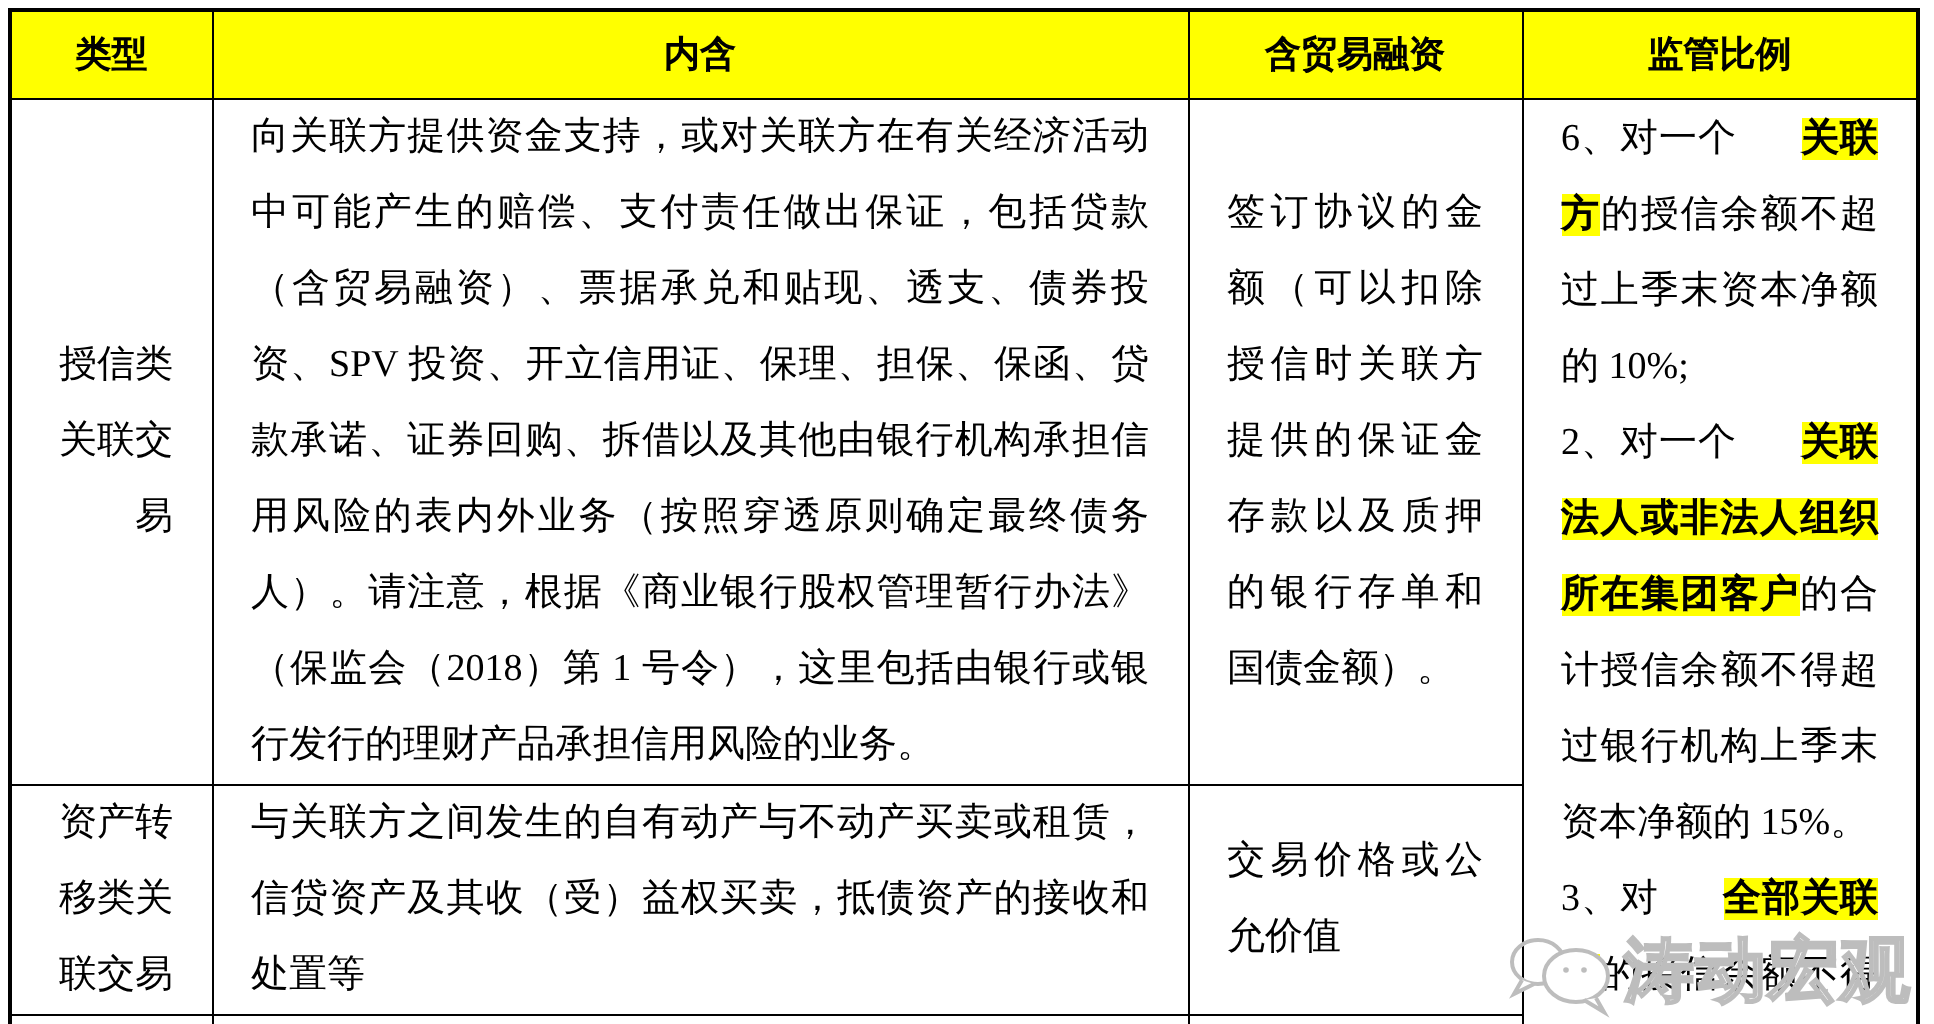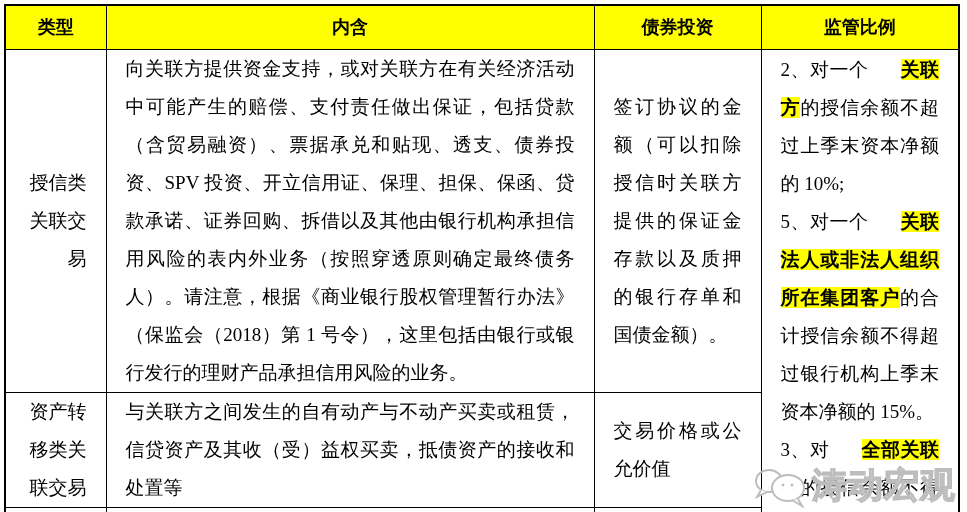--- a/index.html
+++ b/index.html
@@ -99,30 +99,30 @@
     <colgroup>
       <col style="width:101px">
       <col style="width:488px">
       <col style="width:167px">
       <col style="width:198px">
     </colgroup>
     <tbody>
         <tr>
       <th>类型</th>
       <th>内含</th>
-      <th>债券投资</th>
+      <th>含贸易融资</th>
       <th>监管比例</th>
     </tr>
     <tr style="height:316px">
       <td class="type-cell">授信类关联交易</td>
       <td class="content-cell">向关联方提供资金支持，或对关联方在有关经济活动中可能产生的赔偿、支付责任做出保证，包括贷款（含贸易融资）、票据承兑和贴现、透支、债券投资、SPV 投资、开立信用证、保理、担保、保函、贷款承诺、证券回购、拆借以及其他由银行机构承担信用风险的表内外业务（按照穿透原则确定最终债务人）。请注意，根据《商业银行股权管理暂行办法》（保监会（2018）第 1 号令），这里包括由银行或银行发行的理财产品承担信用风险的业务。</td>
       <td class="calc-cell">签订协议的金额（可以扣除授信时关联方提供的保证金存款以及质押的银行存单和国债金额）。</td>
       <td class="reg-cell" rowspan="3">
-        <p><span>2、对一个</span><span class="hl">关联方</span><span>的授信余额不超过上季末资本净额的 10%;</span></p>
-        <p><span>5、对一个</span><span class="hl">关联法人或非法人组织所在集团客户</span><span>的合计授信余额不得超过银行机构上季末资本净额的 15%。</span></p>
+        <p><span>6、对一个</span><span class="hl">关联方</span><span>的授信余额不超过上季末资本净额的 10%;</span></p>
+        <p><span>2、对一个</span><span class="hl">关联法人或非法人组织所在集团客户</span><span>的合计授信余额不得超过银行机构上季末资本净额的 15%。</span></p>
         <p><span>3、对</span><span class="hl">全部关联方</span><span>的授信余额不得超过银行机构上季末资本净额的 50%。</span></p>
       </td>
     </tr>
     <tr style="height:74px">
       <td class="type-cell">资产转移类关联交易</td>
       <td class="content-cell">与关联方之间发生的自有动产与不动产买卖或租赁，信贷资产及其收（受）益权买卖，抵债资产的接收和处置等</td>
       <td class="calc-cell">交易价格或公允价值</td>
     </tr>
     <tr style="height:75px">
       <td class="type-cell">服务类关联交易</td>

